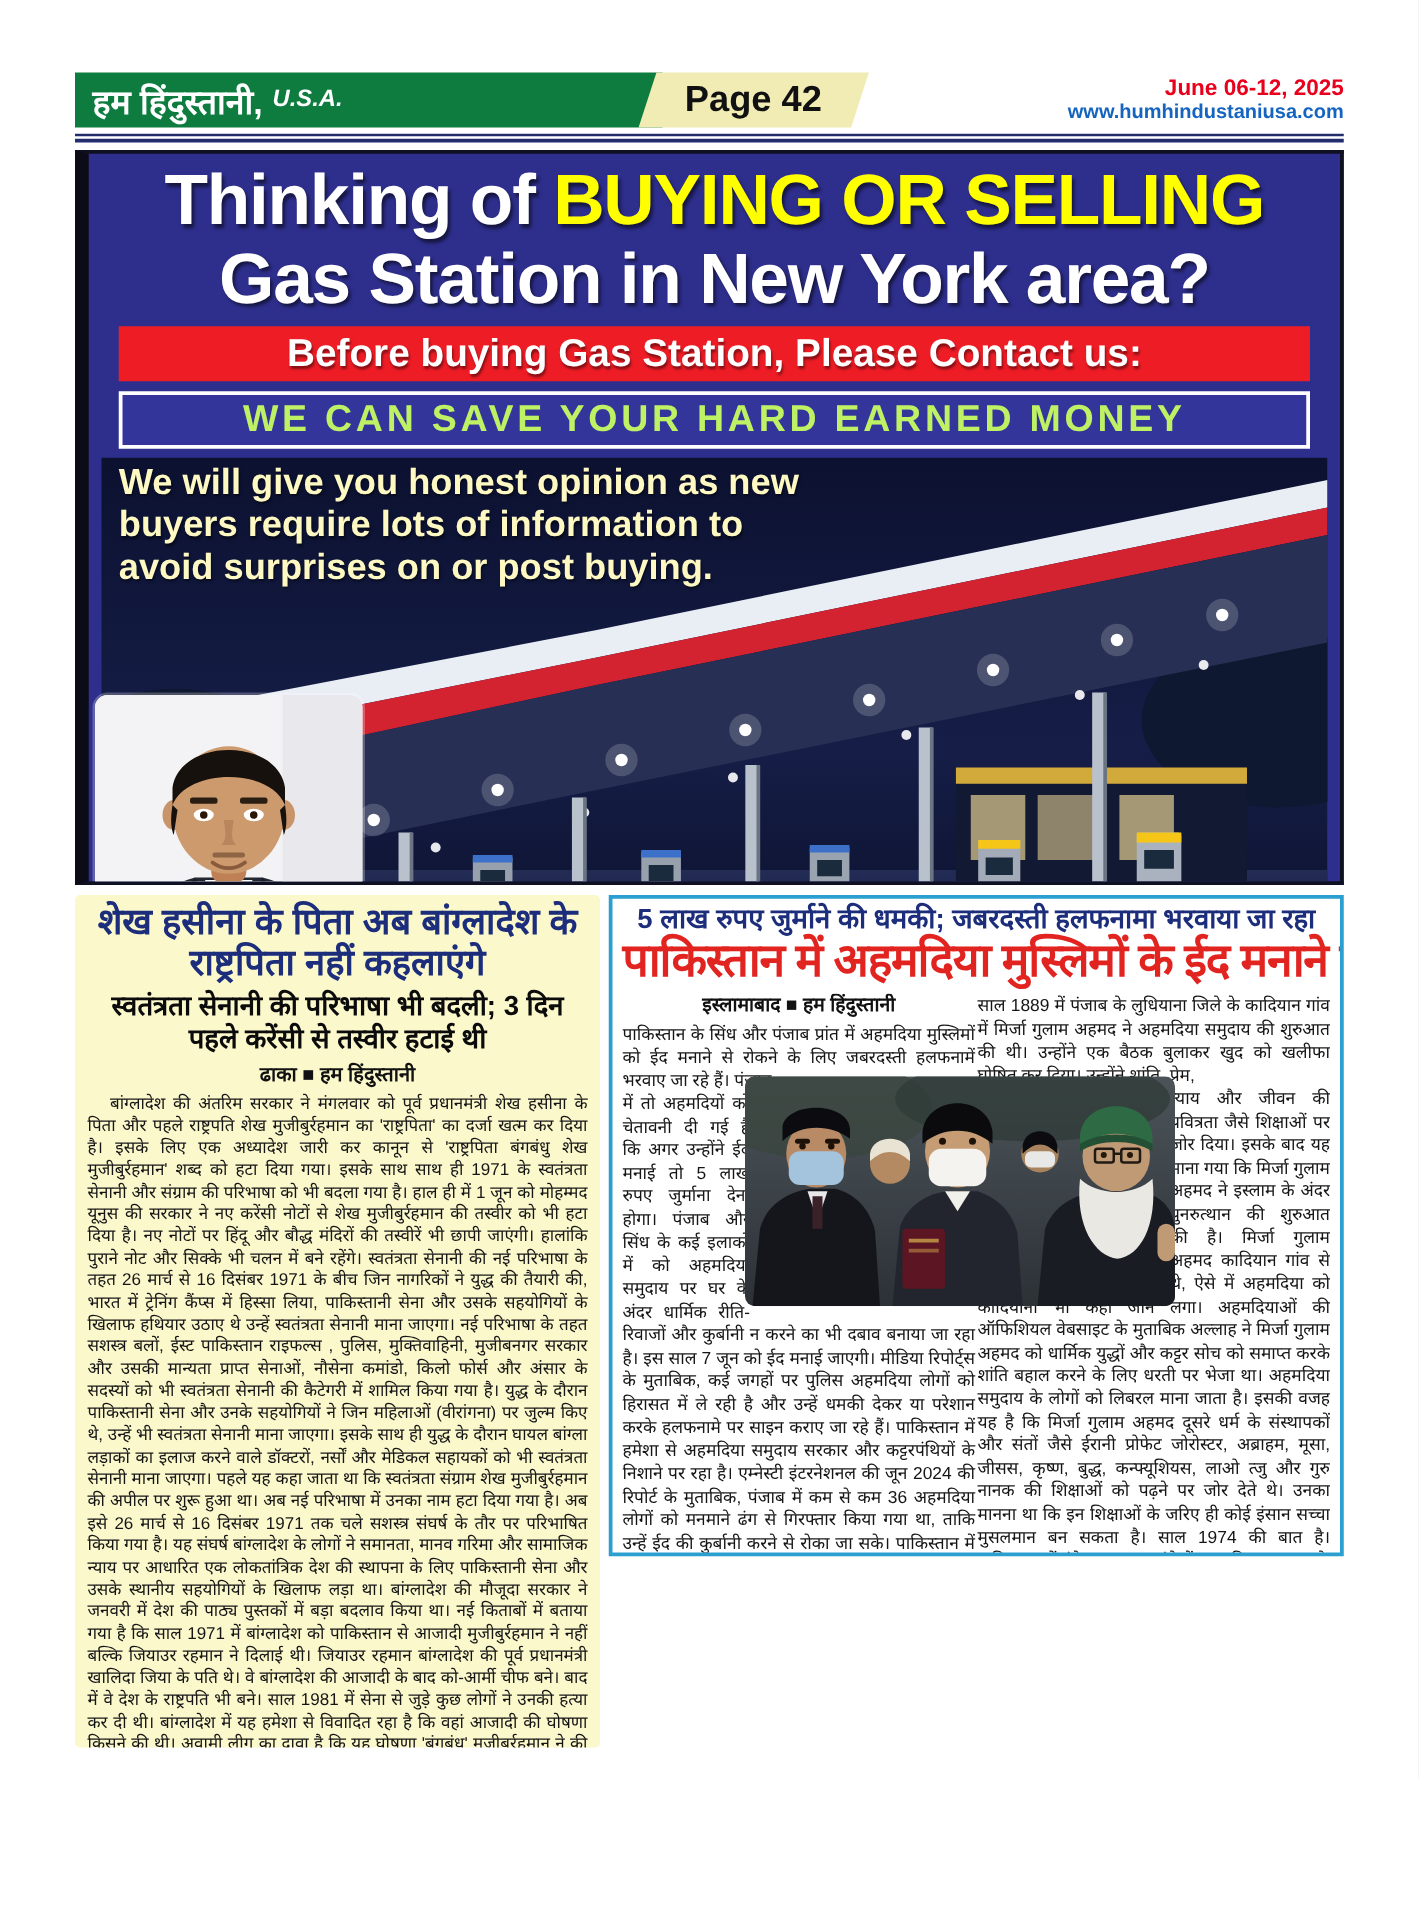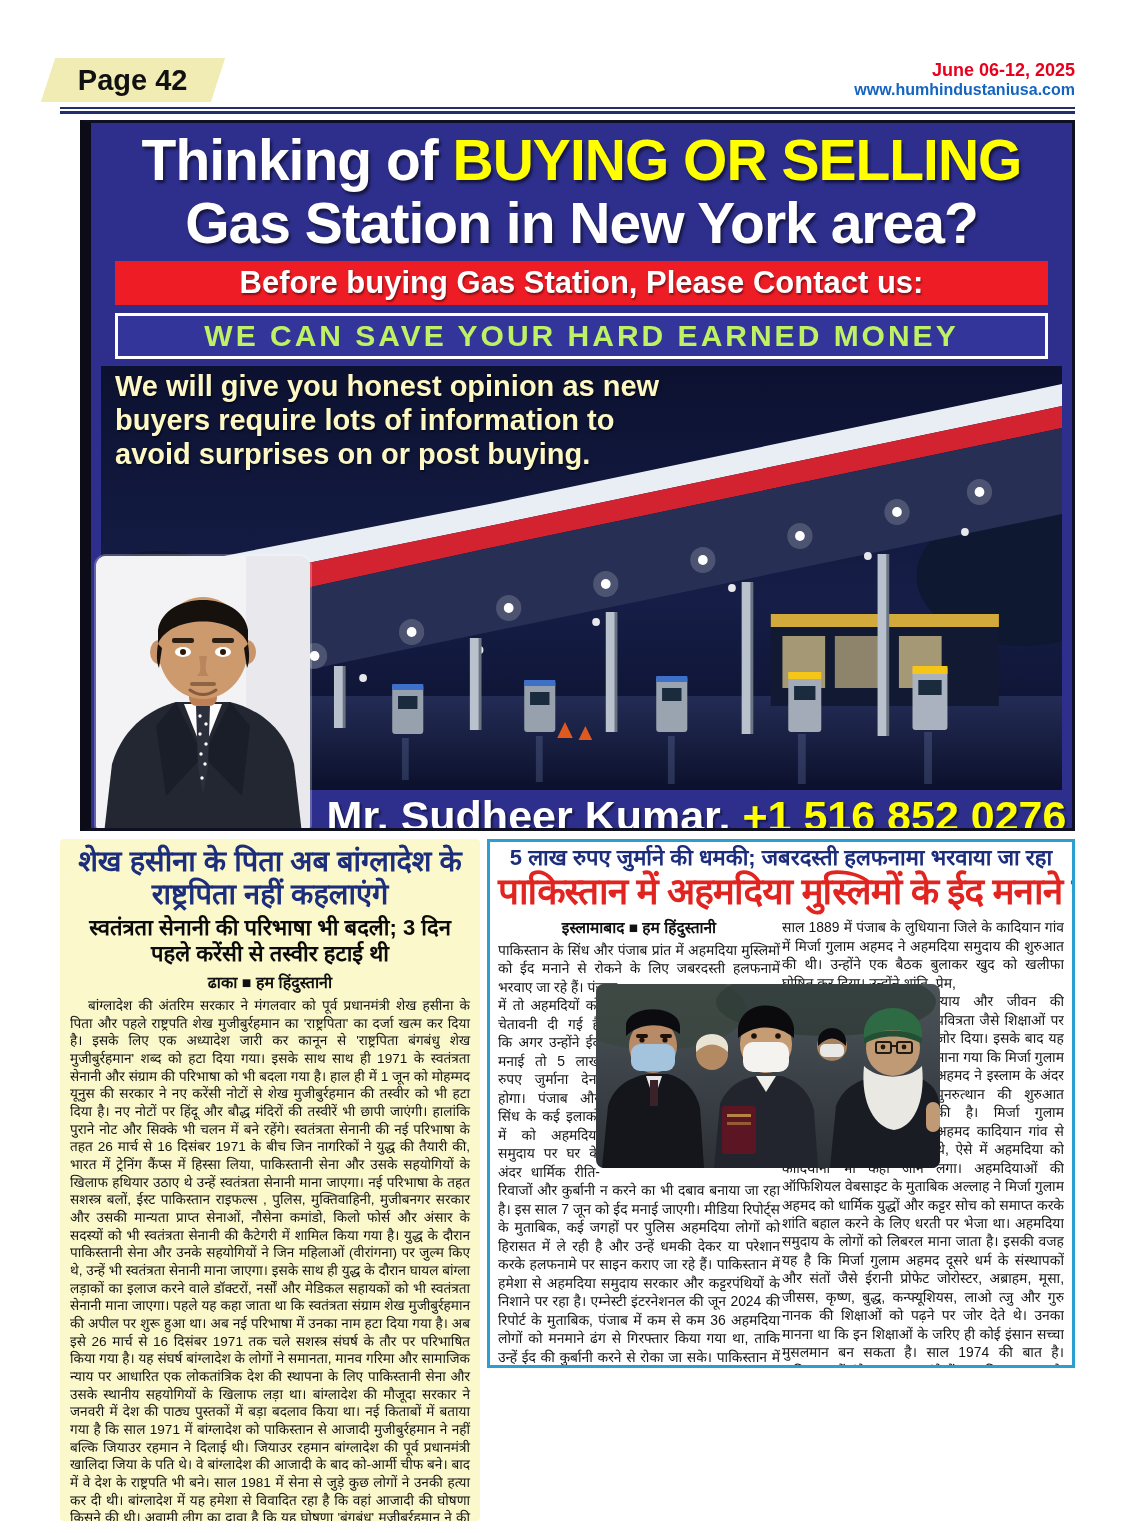--- a/index.html
+++ b/index.html
@@ -24,25 +24,24 @@
   .page-badge-label { transform:skewX(18deg); font-size:29px; font-weight:bold; color:#111; }
   .issue-info { flex:1; display:flex; flex-direction:column; align-items:flex-end; justify-content:center; line-height:1.15; }
   .issue-date { color:var(--red,#e8001d); font-weight:bold; font-size:18px; }
   .issue-site { color:var(--blue,#1464c0); font-weight:bold; font-size:16px; }
   .mast-rule { margin-top:5px; }
   .mast-rule .r1 { height:2px; background:#232d6e; }
   .mast-rule .r2 { height:3px; background:#232d6e; margin-top:2px; }
 
   
   .ad {
-    position:relative; margin-top:6px; height:711px; overflow:hidden;
+    position:relative; margin-top:6px; height:588px; overflow:hidden;
     background:var(--indigo,#2e2f8d);
     border:3px solid #101023; border-left:11px solid #0c0c18;
     padding:6px 10px 0 10px;
-    margin-left:20px;
   }
   .ad-line1, .ad-line2 { text-align:center; font-weight:bold; font-size:57px; line-height:1.1; letter-spacing:-1px;
     text-shadow:2px 3px 3px rgba(0,0,0,.55); white-space:nowrap; }
   .ad-white { color:#ffffff; }
   .ad-yellow { color:var(--yellow,#ffff00); }
   .contact-bar {
     margin:7px 14px 0 14px; background:var(--red-bar,#ee1c25); color:#fff;
     font-size:31px; font-weight:bold; text-align:center; padding:4px 0;
     text-shadow:1px 2px 2px rgba(0,0,0,.45);
   }
@@ -96,20 +95,24 @@
     border-radius:8px; overflow:hidden;
   }
   .ahmadi-photo svg { width:100%; height:100%; display:block; }
 </style>
 </head>
 <body>
 
 <div class="sheet">
 
   <header class="masthead">
+    <div class="brand-band">
+      <span class="brand-main">हम हिंदुस्तानी,</span>
+      <span class="brand-suffix">U.S.A.</span>
+    </div>
     <div class="page-badge">
       <span class="page-badge-label">Page 42</span>
     </div>
     <div class="issue-info">
       <span class="issue-date">June 06-12, 2025</span>
       <span class="issue-site">www.humhindustaniusa.com</span>
     </div>
   </header>
   <div class="mast-rule">
     <div class="r1"></div>

